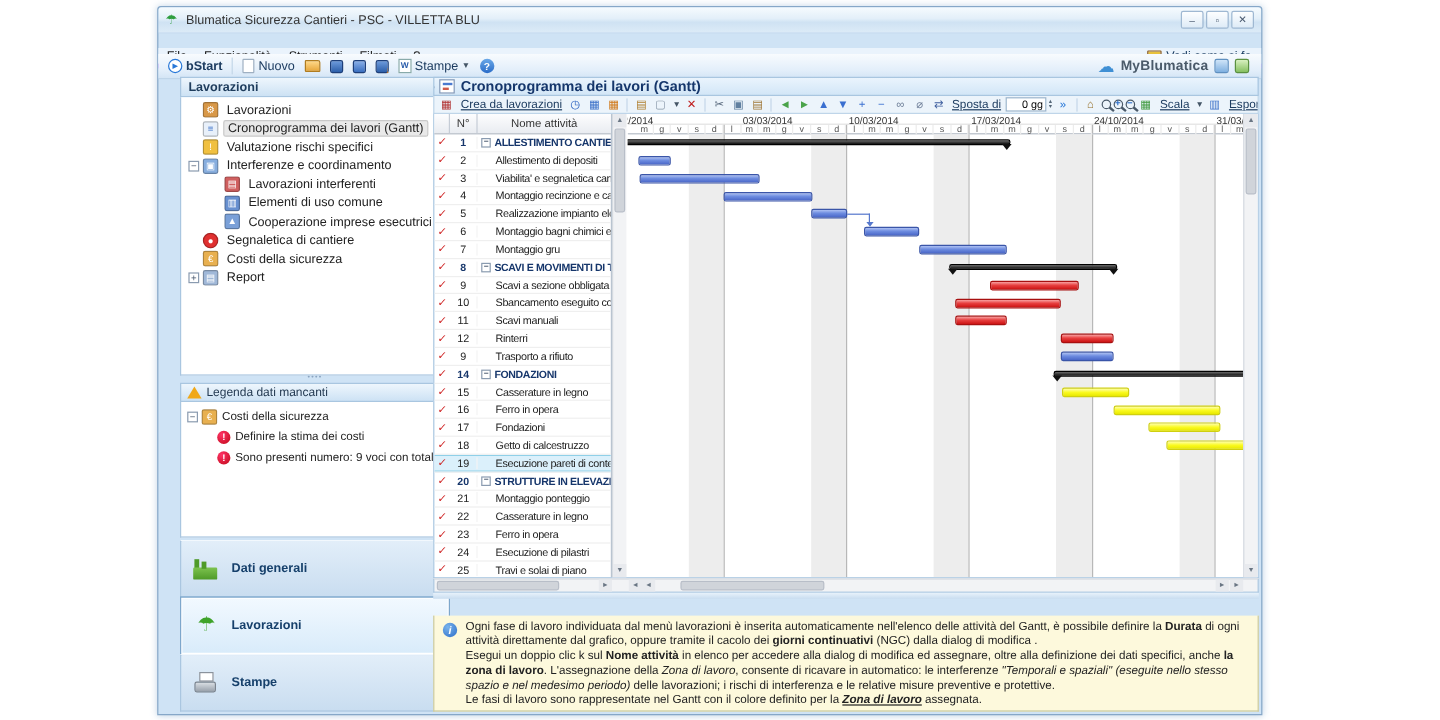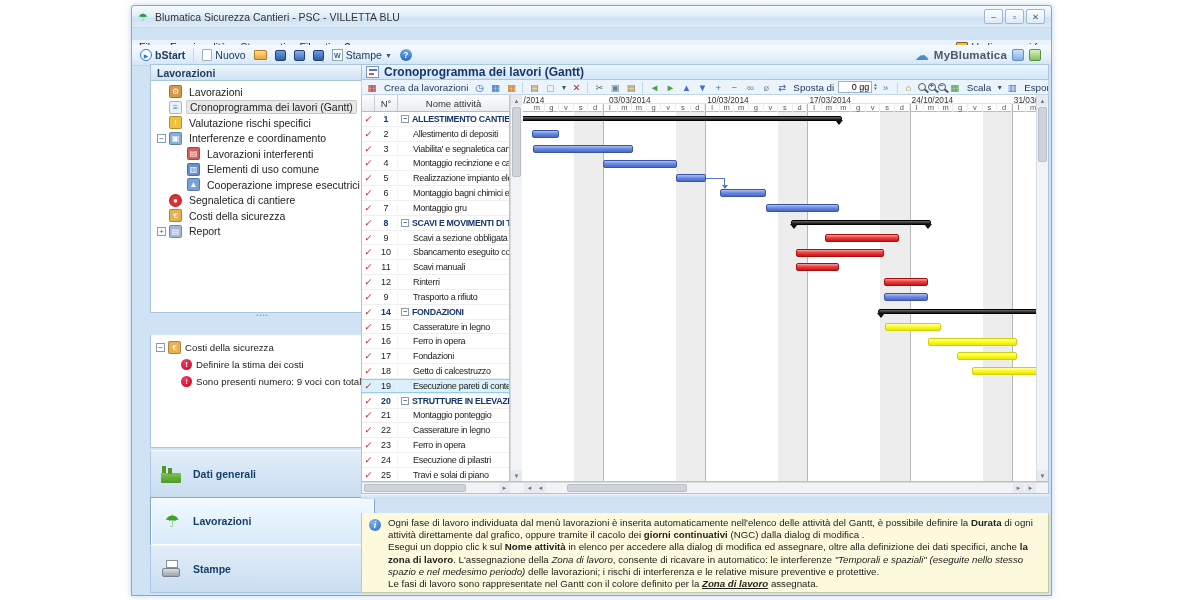--- a/index.html
+++ b/index.html
@@ -95,21 +95,21 @@
   #g-header{position:absolute;left:0;top:0;right:0;height:16px;
     background:linear-gradient(180deg,#eaf4fd,#d2e6f7);border:1px solid #a9c6e0;
     display:flex;align-items:center;gap:5px;padding:0 4px;}
   .gtitle-icon{width:13px;height:12px;background:#fff;border:1px solid #8098b8;position:relative;flex:none;}
   .gtitle-icon::before{content:"";position:absolute;left:2px;top:2px;width:8px;height:2px;background:#4a7ad0;}
   .gtitle-icon::after{content:"";position:absolute;left:2px;top:6px;width:5px;height:2px;background:#d05a4a;}
   #g-title{font-size:12px;font-weight:bold;color:#15366b;}
   #g-toolbar{position:absolute;left:0;top:16px;right:0;height:15px;background:#ecf4fb;border:1px solid #bfd5e9;border-top:none;
     display:flex;align-items:center;font-size:9.8px;color:#1d3c60;padding:0 2px;overflow:hidden;white-space:nowrap;}
   .tbi{display:inline-flex;align-items:center;justify-content:center;min-width:14px;height:13px;font-size:9.5px;cursor:pointer;flex:none;}
-  .tbl{margin:1px 2px;cursor:pointer;flex:none;}
+  .tbl{margin:1px 2px;cursor:pointer;flex:none;text-decoration:underline;}
   .g-sep{width:1px;height:11px;background:#c3d6e8;margin:0 3px;flex:none;}
   #sposta-input{width:34px;height:12px;border:1px solid #9ab4cc;background:#fff;font-size:9px;text-align:right;padding:0 2px;margin:0 1px;flex:none;
     font-family:"Liberation Sans",sans-serif;}
   .spin{display:inline-flex;flex-direction:column;font-size:4.5px;color:#567;line-height:4px;flex:none;cursor:pointer;}
   .mag{width:8px;height:8px;border:1.6px solid #4a5a6a;border-radius:50%;position:relative;display:inline-block;}
   .mag::after{content:"";position:absolute;width:5px;height:1.6px;background:#4a5a6a;right:-4px;bottom:-2px;transform:rotate(40deg);}
   .mag.plus::before{content:"+";position:absolute;left:0.5px;top:-3px;font-size:8px;color:#2a6cc8;font-weight:bold;}
   .mag.minus::before{content:"−";position:absolute;left:0.5px;top:-3.5px;font-size:8px;color:#2a6cc8;font-weight:bold;}
 
   
@@ -279,20 +279,24 @@
           <span class="ticon" style="background: rgb(232, 176, 80);">€</span>
           <span class="tlabel">Costi della sicurezza</span>
         </div>
         <div class="tree-item" style="padding-left: 6px;">
           <span class="exp">+</span>
           <span class="ticon" style="background: rgb(160, 184, 216);">▤</span>
           <span class="tlabel">Report</span>
         </div>
       </div>
     <div id="splitter-dots">••••</div>
+    <div id="legend-header">
+      <span class="warn-icon"></span>
+      <span>Legenda dati mancanti</span>
+    </div>
     <div id="legend-box">
         <div class="legend-line" style="padding-left: 5px;">
           <span class="exp">−</span>
           <span class="ticon" style="background: rgb(232, 176, 80);">€</span>
           <span>Costi della sicurezza</span>
         </div>
         <div class="legend-line" style="padding-left: 30px;">
           <span class="err-icon">!</span>
           <span>Definire la stima dei costi</span>
         </div>
@@ -557,21 +561,21 @@
           </div>
       </div>
       <div class="vscroll" id="tt-vscroll">
         <span class="sarrow" style="top:0;">▲</span>
         <span class="sthumb" style="top:12px;height:70px;"></span>
         <span class="sarrow" style="bottom:0;">▼</span>
       </div>
       <div id="chart">
         <div id="ch-hdr-dates">
             <span class="wk-label" style="left: -20.2px;">24/02/2014</span>
-            <span class="wk-label" style="left: 86px;">03/03/2014</span>
+            <span class="wk-label" style="left: 96px;">03/03/2014</span>
             <span class="wk-label" style="left: 184.2px;">10/03/2014</span>
             <span class="wk-label" style="left: 286.4px;">17/03/2014</span>
             <span class="wk-label" style="left: 388.6px;">24/10/2014</span>
             <span class="wk-label" style="left: 490.8px;">31/03/2014</span>
           </div>
         <div id="ch-hdr-days">
             <span class="day-cell" style="left: 7px; width: 14.6px;">m</span>
             <span class="day-cell" style="left: 21.6px; width: 14.6px;">g</span>
             <span class="day-cell" style="left: 36.2px; width: 14.6px;">v</span>
             <span class="day-cell" style="left: 50.8px; width: 14.6px;">s</span>

